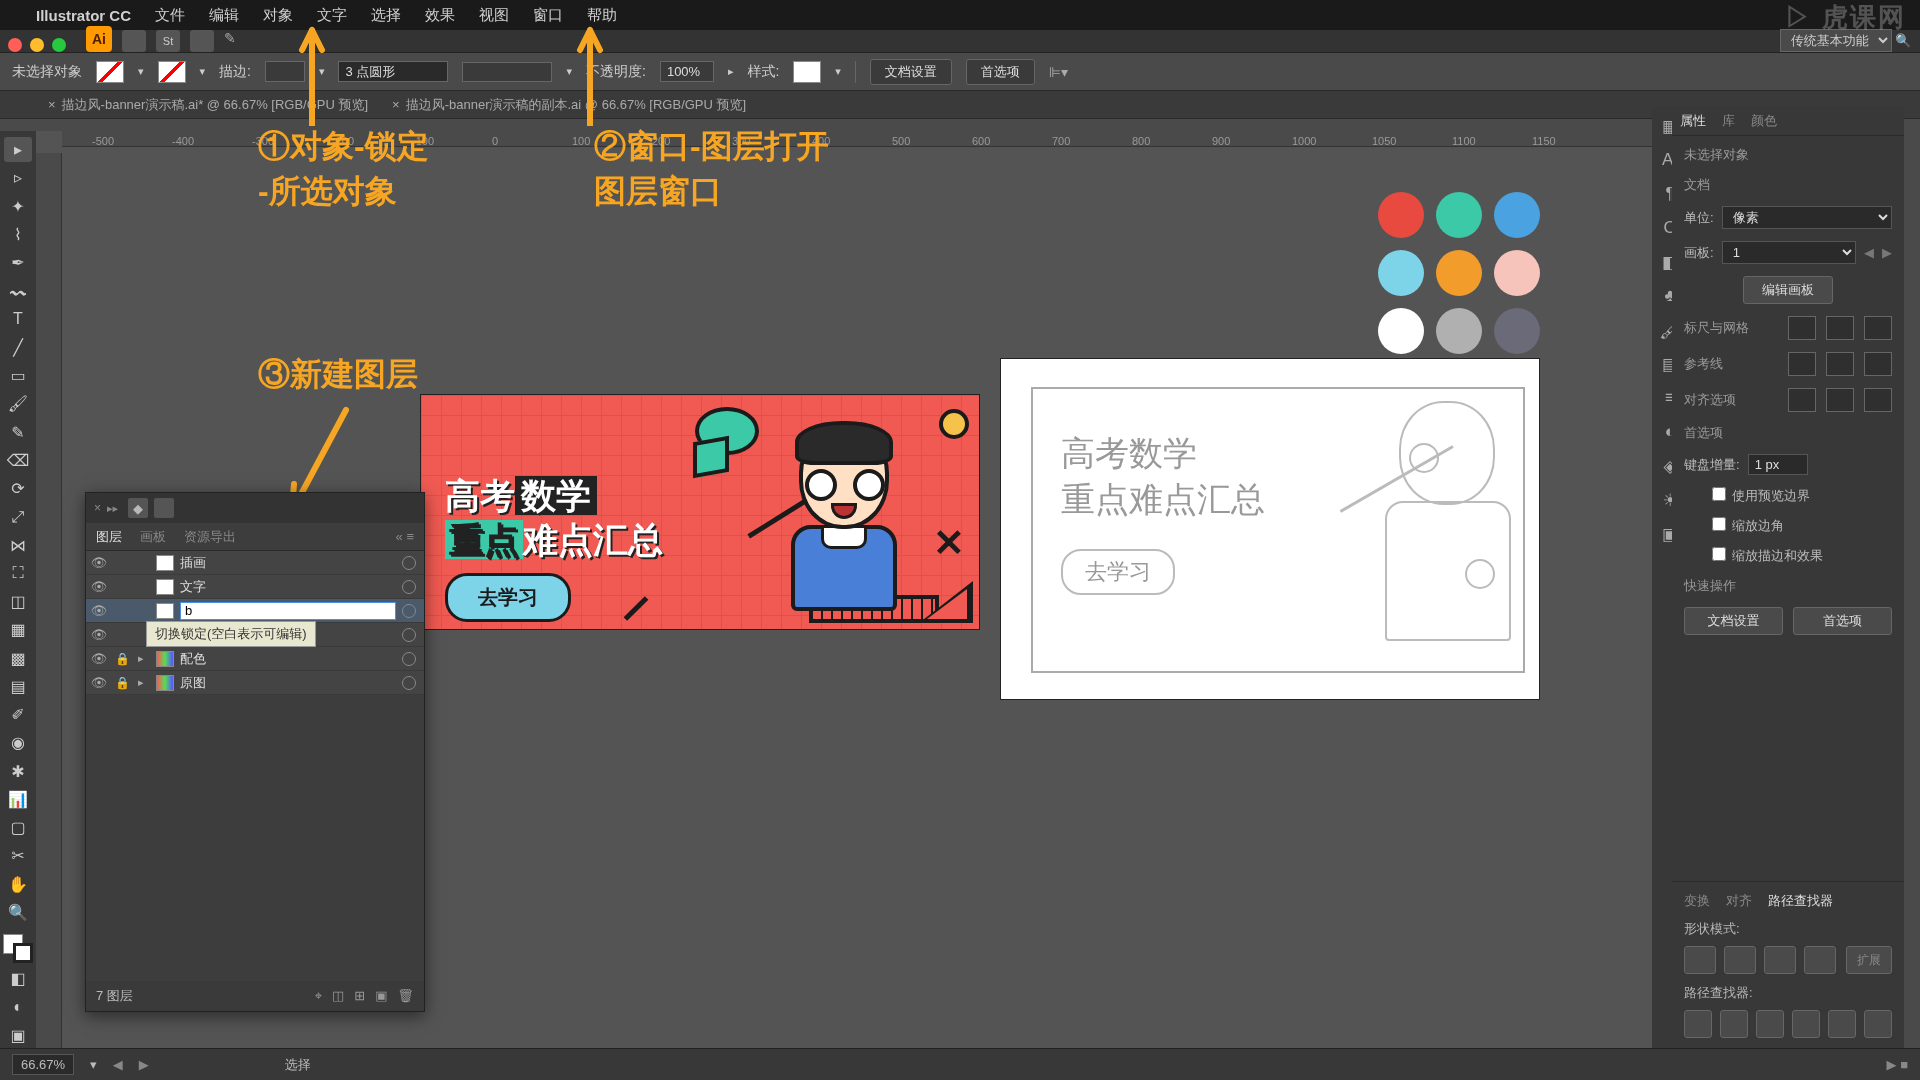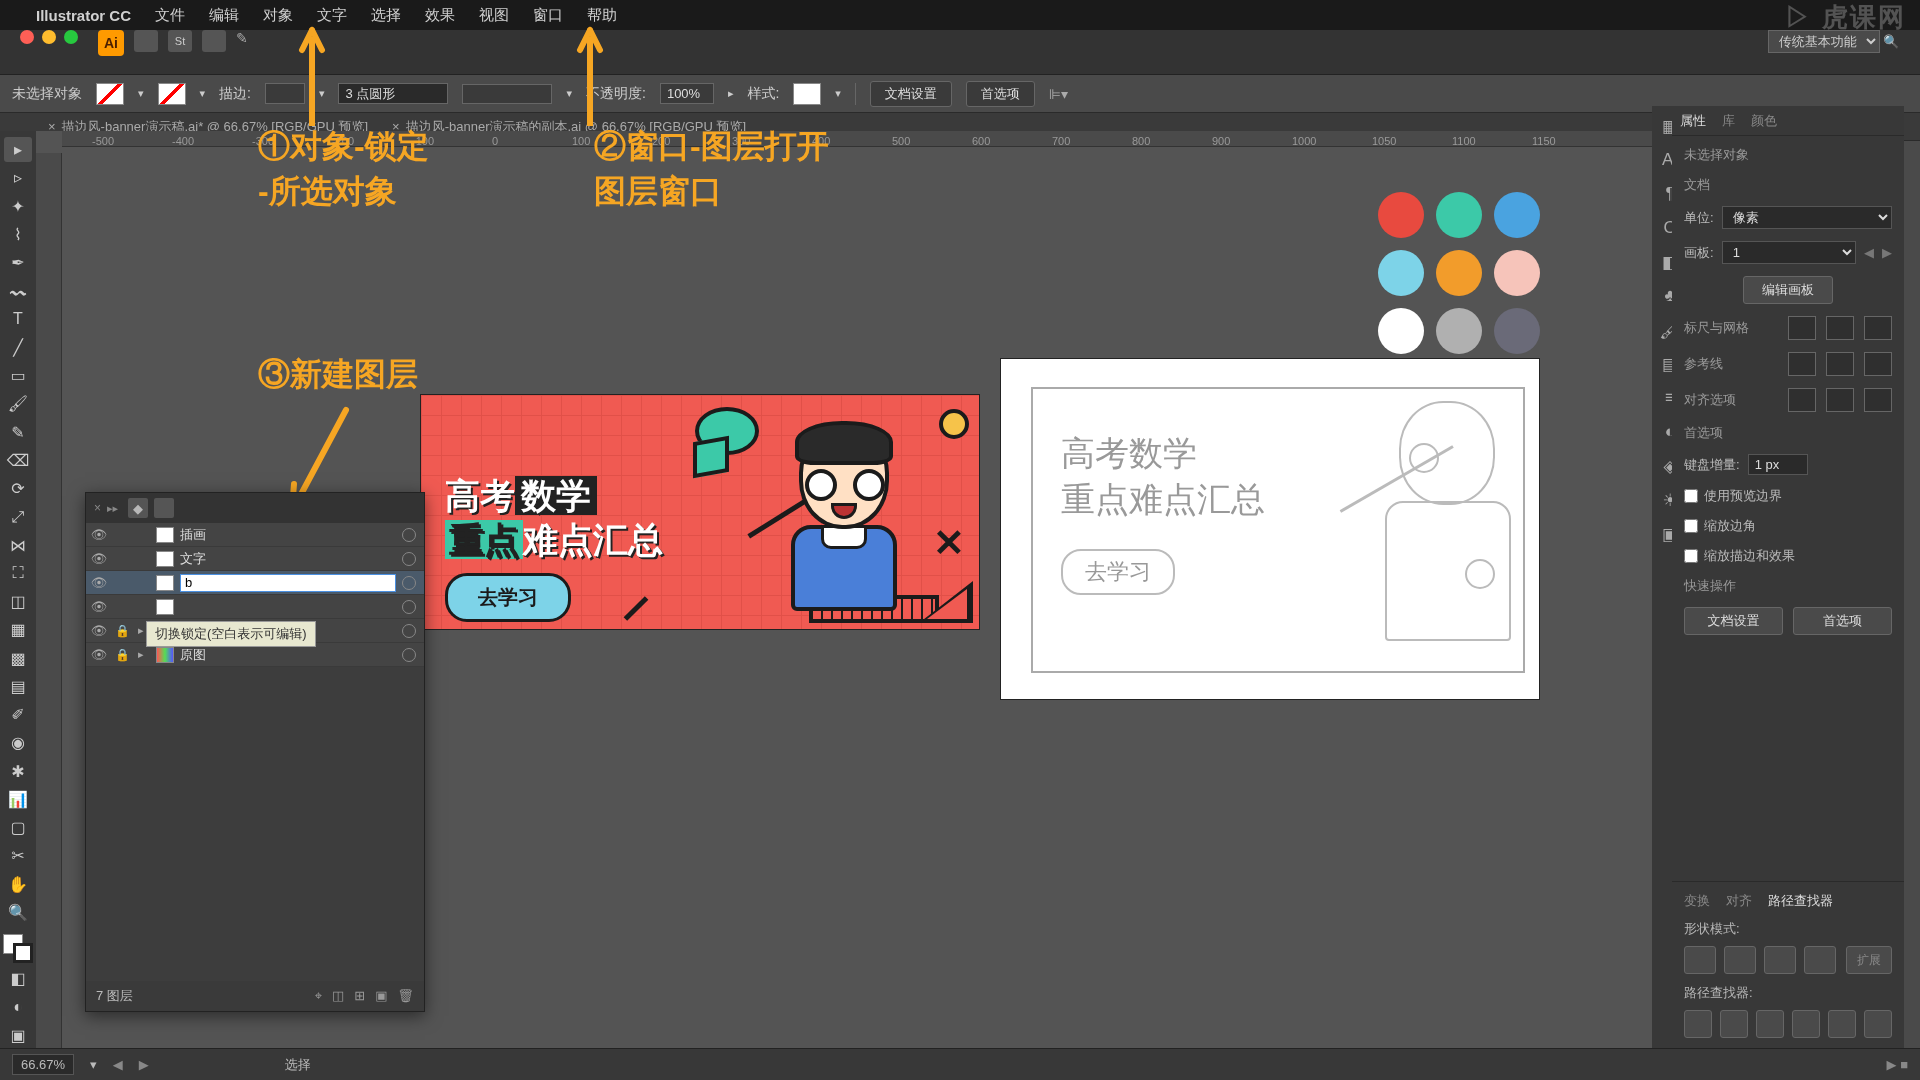--- a/index.html
+++ b/index.html
@@ -3,21 +3,21 @@
 <meta charset="utf-8">
 <style>
 * { margin: 0; padding: 0; box-sizing: border-box; font-family: -apple-system, "PingFang SC", "Microsoft YaHei", sans-serif; }
 body { width: 1920px; height: 1080px; background: #4a4a4a; overflow: hidden; color: #b8b8b8; font-size: 14px; position: relative; }
 
 .menubar { height: 30px; background: #1a1a1a; display: flex; align-items: center; padding: 0 12px; gap: 24px; color: #d0d0d0; font-size: 15px; }
 .menubar .apple { font-size: 18px; }
 .menubar .app-name { font-weight: 600; }
 .menubar span { cursor: default; }
 
-.appbar { height: 45px; background: #333; display: flex; align-items: flex-start; padding: 0 20px; gap: 10px; border-bottom: 1px solid #222; }
+.appbar { height: 23px; background: #333; display: flex; align-items: flex-end; padding: 0 8px; gap: 10px; border-bottom: 1px solid #222; }
 .traffic { display: flex; gap: 8px; margin-right: 10px; }
 .traffic .dot { width: 14px; height: 14px; border-radius: 50%; }
 .dot.r { background: #ff5f56; } .dot.y { background: #ffbd2e; } .dot.g { background: #27c93f; }
 .appbar .ai-badge { width: 26px; height: 26px; background: #ff9a00; color: #4b1f00; display: flex; align-items: center; justify-content: center; font-weight: 700; border-radius: 4px; font-size: 14px; }
 .appbar .mini { width: 24px; height: 22px; background: #555; border-radius: 3px; }
 .appbar .spacer { flex: 1; }
 .appbar .right-combo { display: flex; align-items: center; gap: 4px; font-size: 13px; color: #ccc; }
 .appbar .right-combo select { background: #4a4a4a; color: #ccc; border: 1px solid #666; padding: 2px 6px; font-size: 13px; }
 
 .controlbar { height: 38px; background: #4a4a4a; display: flex; align-items: center; padding: 0 12px; gap: 14px; border-bottom: 1px solid #2a2a2a; font-size: 14px; color: #ccc; }
@@ -52,21 +52,21 @@
 .rp-tabs { display: flex; height: 30px; align-items: center; border-bottom: 1px solid #2a2a2a; padding-left: 8px; gap: 16px; color: #888; }
 .rp-tabs .t { cursor: default; }
 .rp-tabs .t.active { color: #ddd; }
 .rp-body { padding: 10px 12px; color: #bbb; display: flex; flex-direction: column; gap: 12px; }
 .rp-body .lbl { color: #999; font-size: 13px; }
 .rp-body .row { display: flex; align-items: center; gap: 8px; }
 .rp-body select, .rp-body input[type=text] { background: #2a2a2a; border: 1px solid #555; color: #ddd; padding: 2px 6px; font-size: 13px; }
 .rp-body .wbtn { background: #4a4a4a; border: 1px solid #666; color: #ddd; padding: 4px 18px; font-size: 13px; border-radius: 3px; }
 .rp-body .icon-row { display: flex; gap: 10px; }
 .rp-body .ibox { width: 28px; height: 24px; border: 1px solid #666; background: #2f2f2f; }
-.rp-body .chk { display: flex; align-items: center; gap: 6px; font-size: 13px; }
+.rp-body .chk { display: flex; gap: 6px; font-size: 13px; margin-left: 28px; }
 .rp-body .chk input { width: 14px; height: 14px; }
 
 .pathfinder { border-top: 1px solid #2a2a2a; padding: 10px 12px; }
 .pathfinder .pf-tabs { display: flex; gap: 16px; color: #888; margin-bottom: 10px; }
 .pathfinder .pf-tabs .t.active { color: #ddd; }
 .pathfinder .pf-row { display: flex; gap: 8px; margin-top: 8px; }
 .pathfinder .pf-row .b { width: 32px; height: 28px; background: #4a4a4a; border: 1px solid #666; border-radius: 3px; }
 .pathfinder .expand { margin-left: auto; padding: 3px 10px; background: #4a4a4a; border: 1px solid #666; color: #888; font-size: 12px; border-radius: 3px; }
 
 .statusbar { position: absolute; bottom: 0; left: 0; right: 0; height: 32px; background: #383838; display: flex; align-items: center; padding: 0 12px; gap: 16px; font-size: 13px; color: #bbb; border-top: 1px solid #222; }
@@ -355,20 +355,26 @@
     </svg>
   </div>
 
 <div class="layers-panel">
   <div class="lp-head">
     <span style="color:#888;font-size:12px">×</span>
     <span style="color:#888;font-size:11px">▸▸</span>
     <div class="ic" style="margin-left:4px;display:flex;align-items:center;justify-content:center;font-size:13px">◆</div>
     <div class="ic"></div>
   </div>
+  <div class="lp-tabs">
+    <span class="t active">图层</span>
+    <span class="t">画板</span>
+    <span class="t">资源导出</span>
+    <span class="collapse">«  ≡</span>
+  </div>
   <div class="lp-list">
     <div class="lp-row">
       <span class="eye">👁</span>
         <span class="lock"></span>
         <span class="expand"></span>
       <div class="swatch"></div>
         <span class="name">插画</span>
         <span class="target"></span>
     </div>
     <div class="lp-row">

